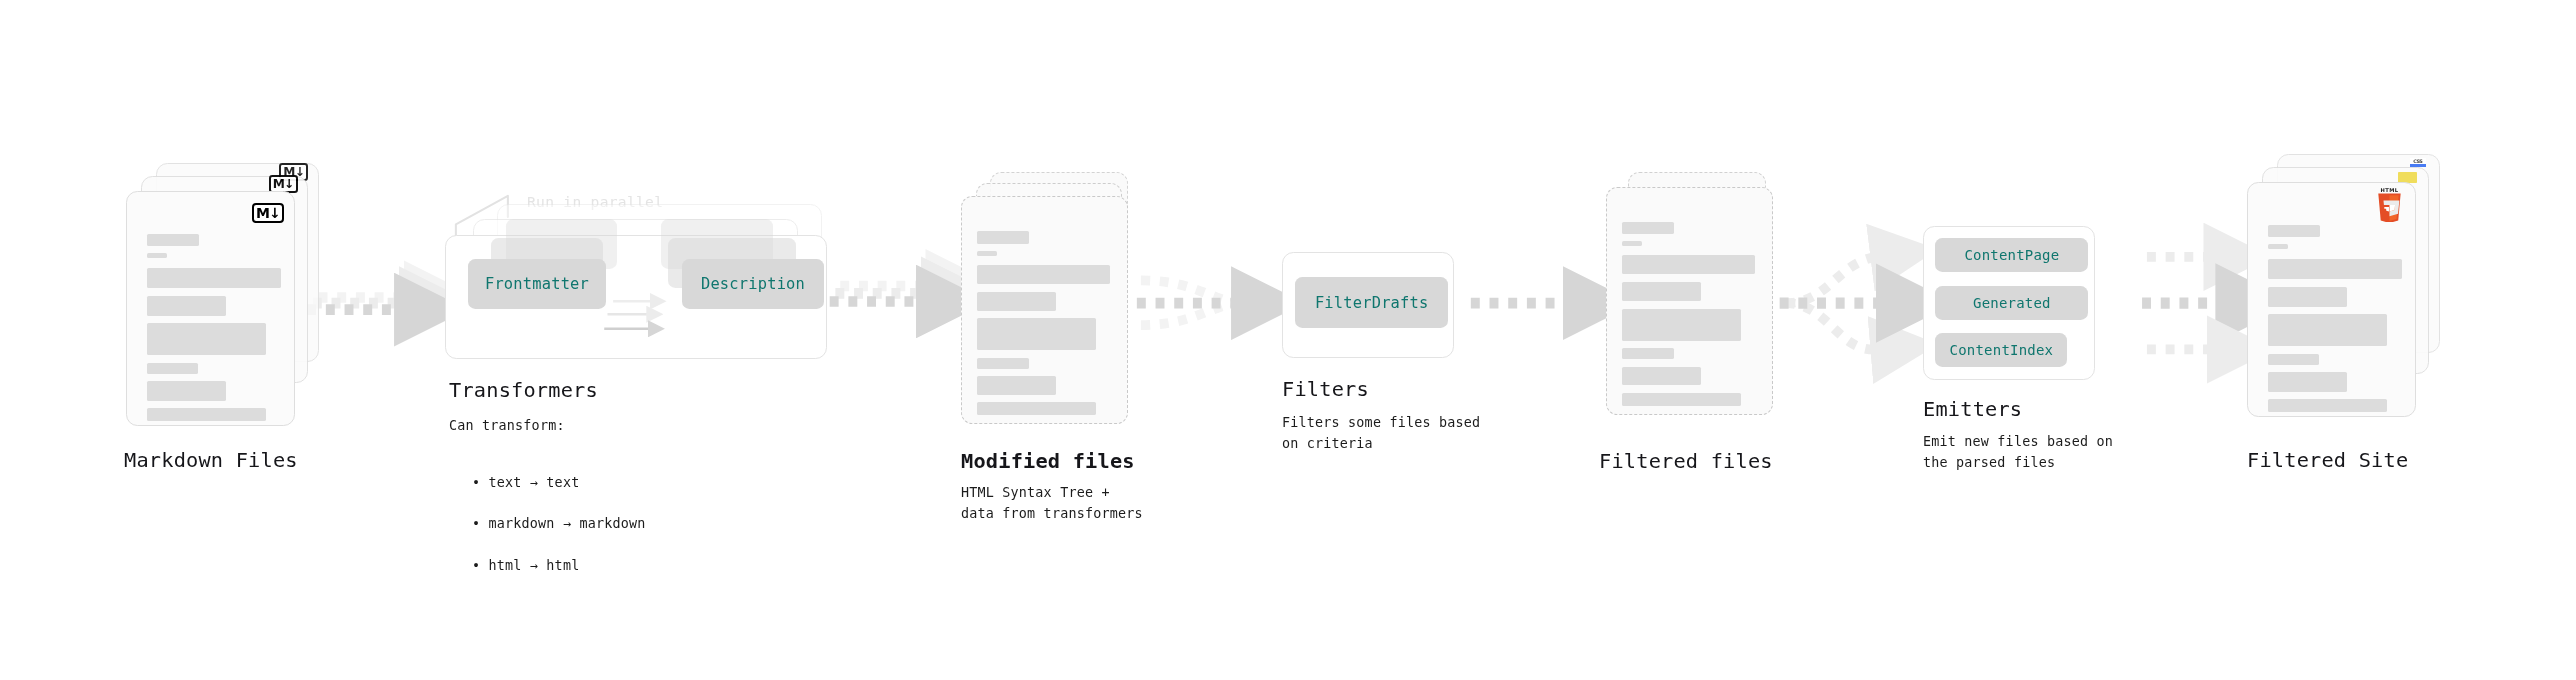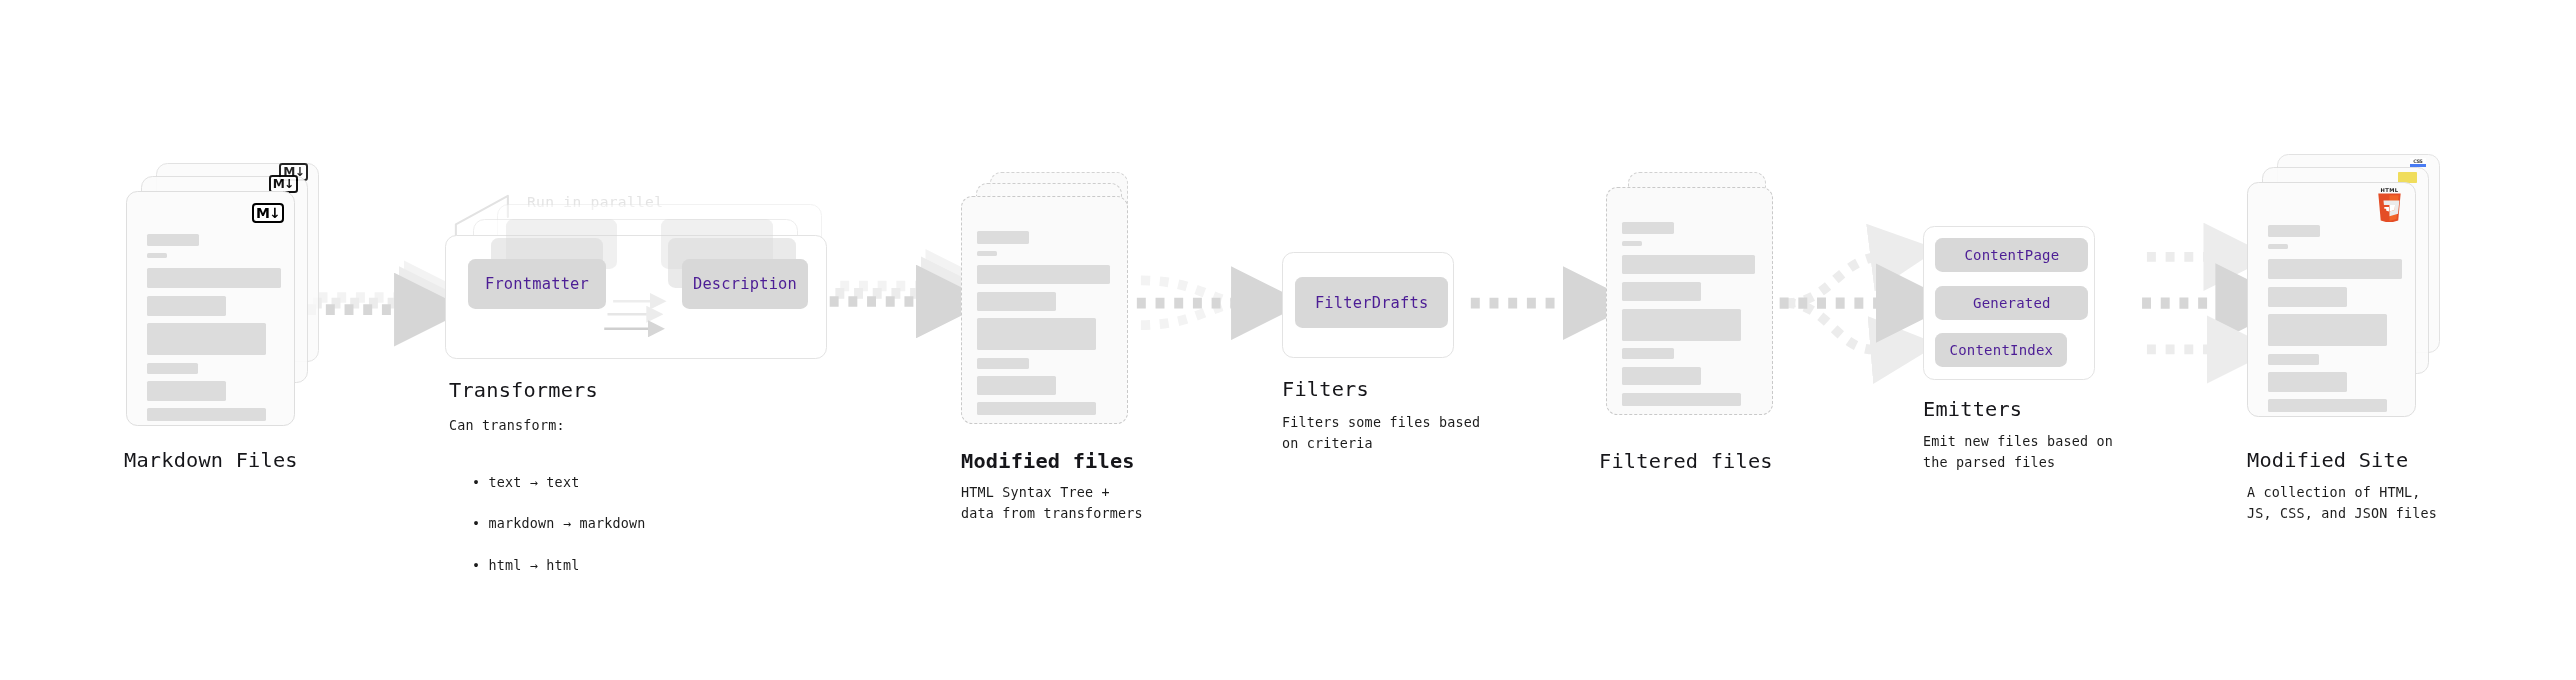--- a/index.html
+++ b/index.html
@@ -103,21 +103,21 @@
     border-radius: 11.4px;
     background: #ffffff;
   }
   .chip {
     position: absolute;
     background: #d8d8d8;
     border-radius: 7.3px;
     display: flex;
     align-items: center;
     justify-content: center;
-    color: #4c1d95;
+    color: #0f766e;
     font-size: 15.4px;
     white-space: nowrap;
     letter-spacing: 0.2px;
   }
 
   
   .title {
     position: absolute;
     font-size: 20.3px;
     color: #16161a;
@@ -242,21 +242,21 @@
     <div class="chip" style="left:46px; top:34px; width:112px; height:50px; opacity:.55;"></div>
     <div class="chip" style="left:223px; top:34px; width:128px; height:50px; opacity:.55;"></div>
 
     <svg width="406" height="154" style="position:absolute;left:0;top:0;" viewBox="0 0 500 190">
       <path d="M 207 120 L 254 120" stroke="#ededed" stroke-width="3" fill="none" marker-end="url(#ahl)"></path>
       <path d="M 200 136 L 250 136" stroke="#e6e6e6" stroke-width="3" fill="none" marker-end="url(#ahl)"></path>
       <path d="M 196 154 L 252 154" stroke="#cfcfcf" stroke-width="3" fill="none" marker-end="url(#ah)"></path>
     </svg>
 
     <div class="chip" style="left:23px; top:55px; width:138px; height:50px;">Frontmatter</div>
-    <div class="chip" style="left:237px; top:55px; width:126px; height:50px;">Description</div>
+    <div class="chip" style="left:237px; top:55px; width:142px; height:50px;">Description</div>
   </div>
 
   <div class="title" style="left:449px; top:378px;">Transformers</div>
   <div class="subtitle" style="left:449px; top:416px;">Can transform:</div>
   <ul class="bullets subtitle" style="left:456px; top:436px;">
     <li>• text → text</li>
     <li>• markdown → markdown</li>
     <li>• html → html</li>
   </ul>
 
@@ -338,18 +338,16 @@
         <div class="bar" style="width:20.3px;height:4.9px;margin-bottom:9.8px;"></div>
         <div class="bar" style="width:134px;height:20.3px;"></div>
         <div class="bar" style="width:79px;height:20.3px;"></div>
         <div class="bar" style="width:119px;height:32px;"></div>
         <div class="bar" style="width:51px;height:11.4px;"></div>
         <div class="bar" style="width:79px;height:19.5px;"></div>
         <div class="bar" style="width:119px;height:13px;"></div>
       </div>
     </div>
   </div>
-  <div class="title" style="left:2247px; top:448px;">Modified Site</div>
-  <div class="subtitle" style="left:2247px; top:483px;">A collection of HTML,
-JS, CSS, and JSON files</div>
+  <div class="title" style="left:2247px; top:448px;">Filtered Site</div>
 
 </div>
 
 
 </body></html>

